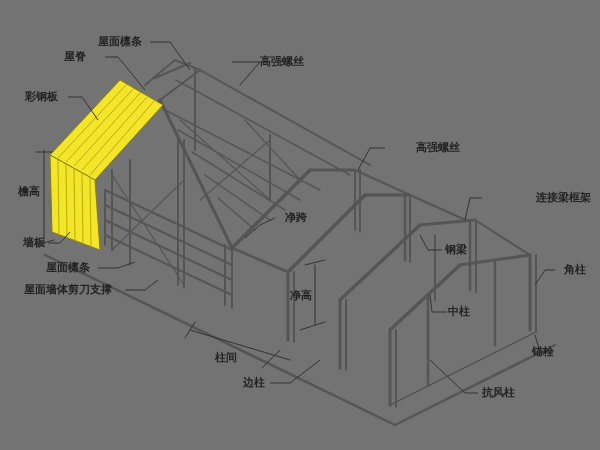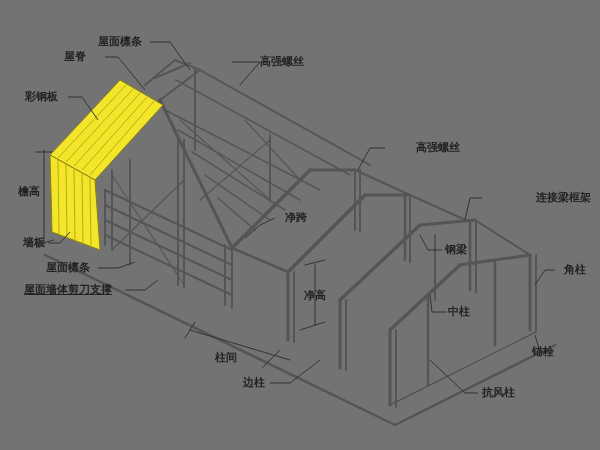--- a/index.html
+++ b/index.html
@@ -146,20 +146,20 @@
   <span class="lbl" style="left:260px;top:56px;">高强螺丝</span>
   <span class="lbl" style="left:25px;top:91px;">彩钢板</span>
   <span class="lbl" style="left:416px;top:142px;">高强螺丝</span>
   <span class="lbl" style="left:18px;top:186px;">檐高</span>
   <span class="lbl" style="left:496px;top:192px;margin-left:40px;">连接梁框架</span>
   <span class="lbl" style="left:285px;top:212px;">净跨</span>
   <span class="lbl" style="left:23px;top:237px;font-family:Liberation Mono, monospace;">墙板</span>
   <span class="lbl" style="left:445px;top:244px;">钢梁</span>
   <span class="lbl" style="left:46px;top:262px;">屋面檩条</span>
   <span class="lbl" style="left:564px;top:264px;">角柱</span>
-  <span class="lbl" style="left:24px;top:284px;text-decoration:underline;">屋面墙体剪刀支撑</span>
-  <span class="lbl" style="left:304px;top:290px;">净高</span>
+  <span class="lbl" style="left:24px;top:284px;">屋面墙体剪刀支撑</span>
+  <span class="lbl" style="left:290px;top:290px;">净高</span>
   <span class="lbl" style="left:448px;top:306px;">中柱</span>
   <span class="lbl" style="left:215px;top:337px;margin-top:15px;">柱间</span>
   <span class="lbl" style="left:532px;top:346px;">锚栓</span>
   <span class="lbl" style="left:243px;top:377px;">边柱</span>
   <span class="lbl" style="left:482px;top:387px;">抗风柱</span>
 </div>
 
 </body></html>

